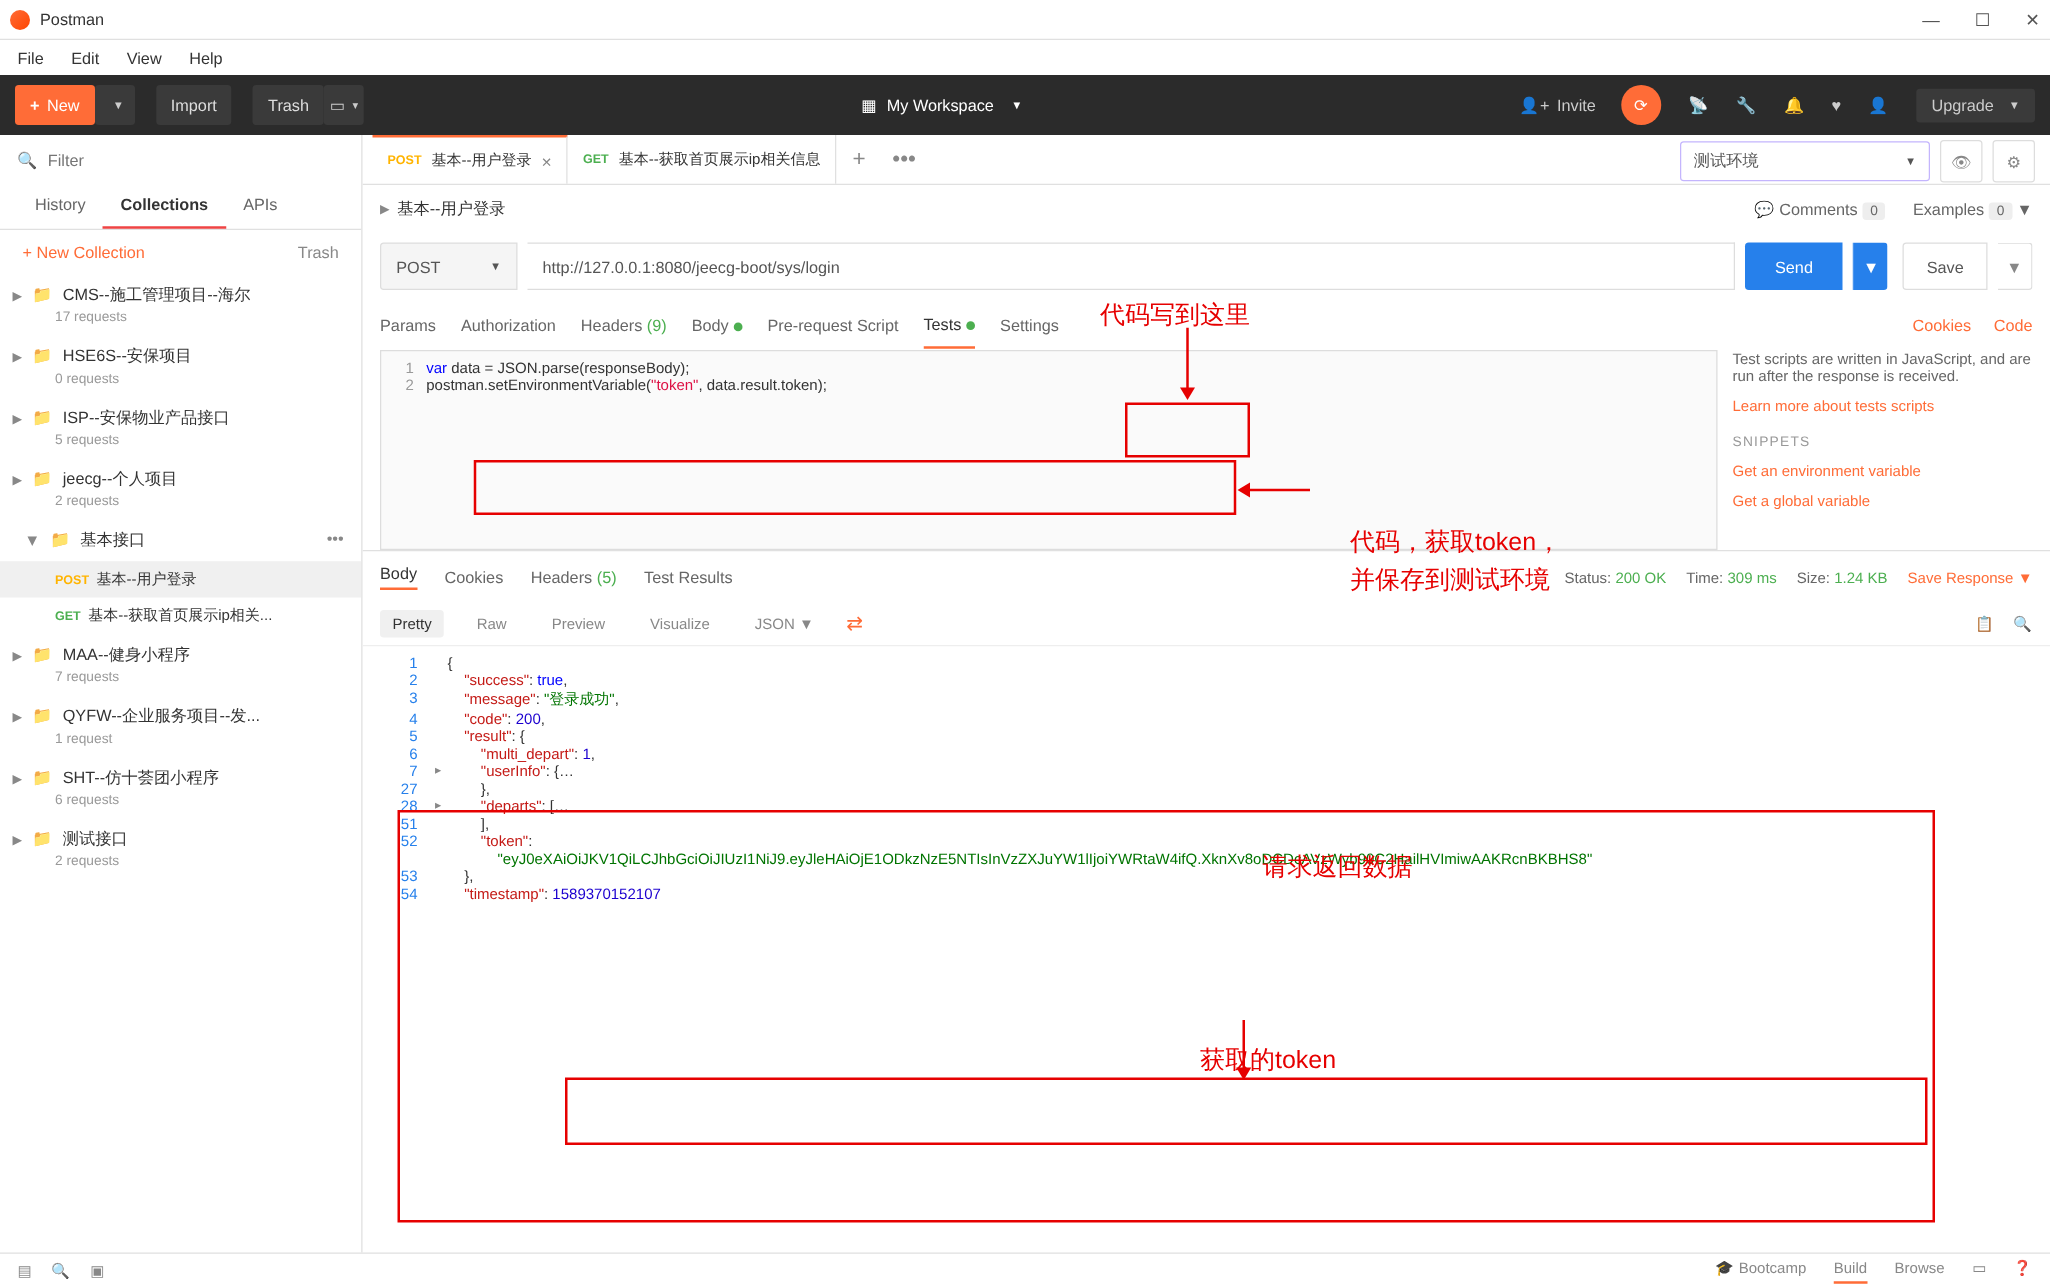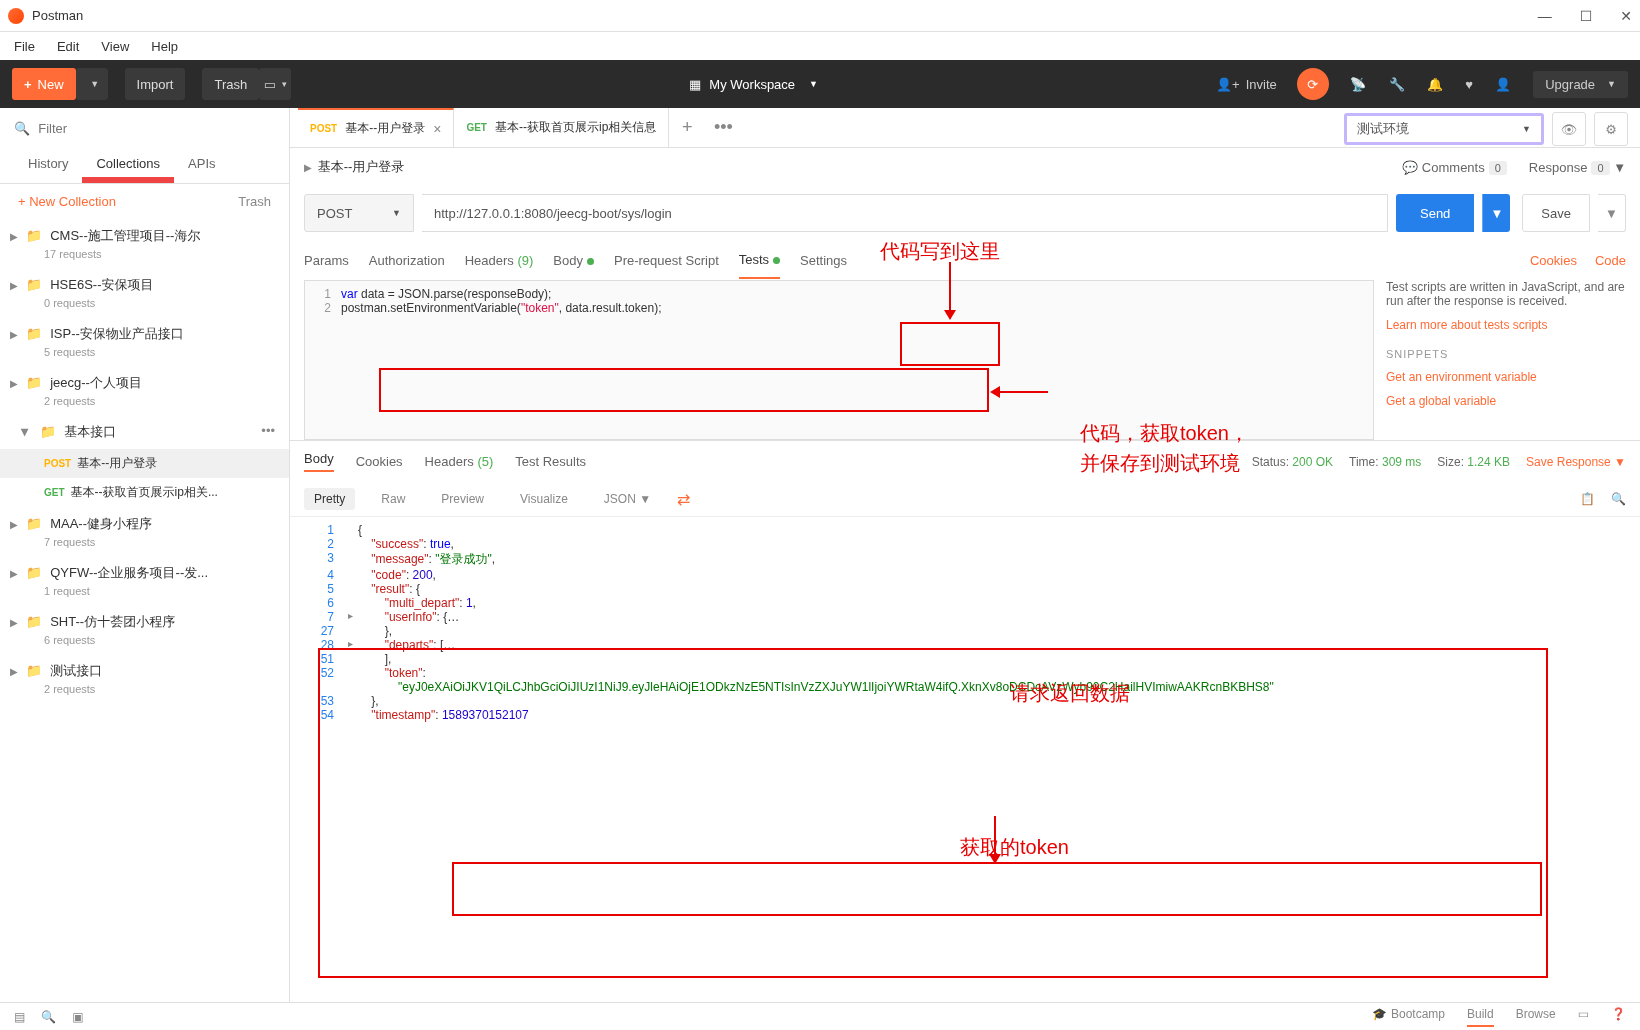--- a/index.html
+++ b/index.html
@@ -22,21 +22,21 @@
 .invite{display:flex;align-items:center;gap:6px;color:#ccc;margin-right:20px}
 .tb-right{display:flex;align-items:center;gap:22px}
 .sync-icon{width:32px;height:32px;border-radius:50%;background:#ff6c37;display:flex;align-items:center;justify-content:center;color:#fff}
 .upgrade{background:#3a3a3a;padding:6px 12px;border-radius:3px;display:flex;align-items:center;gap:6px}
 .main{display:flex;height:calc(100% - 136px)}
 .sidebar{width:290px;border-right:1px solid #e0e0e0;display:flex;flex-direction:column}
 .search-box{height:40px;display:flex;align-items:center;padding:0 14px;gap:8px;color:#888}
 .search-box input{border:none;outline:none;flex:1;font-size:13px}
 .sb-tabs{display:flex;padding:0 14px;height:36px;border-bottom:1px solid #e0e0e0}
 .sb-tab{padding:8px 14px;color:#666;cursor:pointer}
-.sb-tab.active{color:#333;border-bottom:6px solid #ef4444;font-weight:400}
+.sb-tab.active{color:#333;border-bottom:2px solid #ef4444;font-weight:700}
 .sb-row{display:flex;align-items:center;padding:10px 18px;color:#ff6c37;font-size:13px}
 .sb-row .trash{margin-left:auto;color:#888}
 .coll-list{flex:1;overflow:auto}
 .coll{padding:8px 14px 8px 26px;position:relative}
 .coll .arr{position:absolute;left:10px;top:12px;color:#888;font-size:10px}
 .coll .fold{color:#888;margin-right:8px}
 .coll .name{color:#333;font-size:13px}
 .coll .sub{color:#999;font-size:11px;margin-top:3px;margin-left:18px}
 .coll.expanded .arr{transform:rotate(90deg)}
 .req-item{padding:6px 14px 6px 44px;font-size:12px;cursor:pointer}
@@ -44,21 +44,21 @@
 .req-item .method{font-weight:bold;font-size:10px;margin-right:6px}
 .req-item .method.post{color:#ffb400}
 .req-item .method.get{color:#4caf50}
 .content{flex:1;display:flex;flex-direction:column;overflow:hidden;position:relative}
 .tabs-row{height:40px;display:flex;align-items:center;border-bottom:1px solid #e0e0e0;padding-left:8px}
 .tab{height:100%;display:flex;align-items:center;padding:0 12px;gap:8px;border-right:1px solid #e0e0e0;font-size:12px;cursor:pointer}
 .tab.active{border-top:2px solid #ff6c37}
 .tab .close{color:#888;font-size:14px}
 .tab-plus{width:36px;display:flex;align-items:center;justify-content:center;color:#888;font-size:18px}
 .env-row{position:absolute;right:12px;top:4px;display:flex;align-items:center;gap:8px}
-.env-select{width:200px;height:32px;border:3px solid #c4b5fd;border-radius:3px;padding:0 10px;display:flex;align-items:center;justify-content:space-between;color:#555;background:#fff}
+.env-select{width:200px;height:32px;border:1px solid #c4b5fd;border-radius:3px;padding:0 10px;display:flex;align-items:center;justify-content:space-between;color:#555;background:#fff}
 .icon-btn{width:34px;height:34px;border:1px solid #ddd;border-radius:3px;display:flex;align-items:center;justify-content:center;color:#888;cursor:pointer}
 .breadcrumb{padding:10px 14px;display:flex;align-items:center;font-size:13px}
 .breadcrumb .arr2{margin-right:6px;color:#888;font-size:10px}
 .bc-right{margin-left:auto;display:flex;align-items:center;gap:22px;color:#666}
 .badge{background:#eee;padding:1px 6px;border-radius:3px;font-size:11px;margin-left:4px}
 .url-row{padding:8px 14px;display:flex;gap:8px}
 .method-sel{width:110px;height:38px;border:1px solid #ddd;background:#f5f5f5;border-radius:3px 0 0 3px;display:flex;align-items:center;padding:0 12px;justify-content:space-between;color:#555}
 .url-input{flex:1;height:38px;border:1px solid #ddd;border-left:none;padding:0 12px;font-size:13px;color:#555}
 .send-btn{height:38px;padding:0 24px;background:#2680eb;color:#fff;border-radius:3px 0 0 3px;font-weight:500;display:flex;align-items:center}
 .send-caret{height:38px;width:28px;background:#2680eb;border-left:1px solid rgba(255,255,255,.3);border-radius:0 3px 3px 0;display:flex;align-items:center;justify-content:center;color:#fff}
@@ -209,21 +209,21 @@
         </div>
       <div class="tab-plus">+</div>
       <div class="tab-plus">•••</div>
     </div>
 
     <div class="breadcrumb">
       <span class="arr2">▶</span>
         <span>基本--用户登录</span>
       <div class="bc-right">
         <span>💬 <span>Comments</span><span class="badge">0</span></span>
-        <span><span>Response</span><span class="badge">0</span> ▼</span>
+        <span><span>Examples</span><span class="badge">0</span> ▼</span>
       </div>
     </div>
 
     <div class="url-row">
       <div class="method-sel">
           <span>POST</span>
           <span class="caret">▼</span>
         </div>
       <input class="url-input" value="http://127.0.0.1:8080/jeecg-boot/sys/login" style="">
       <div class="send-btn">Send</div>

